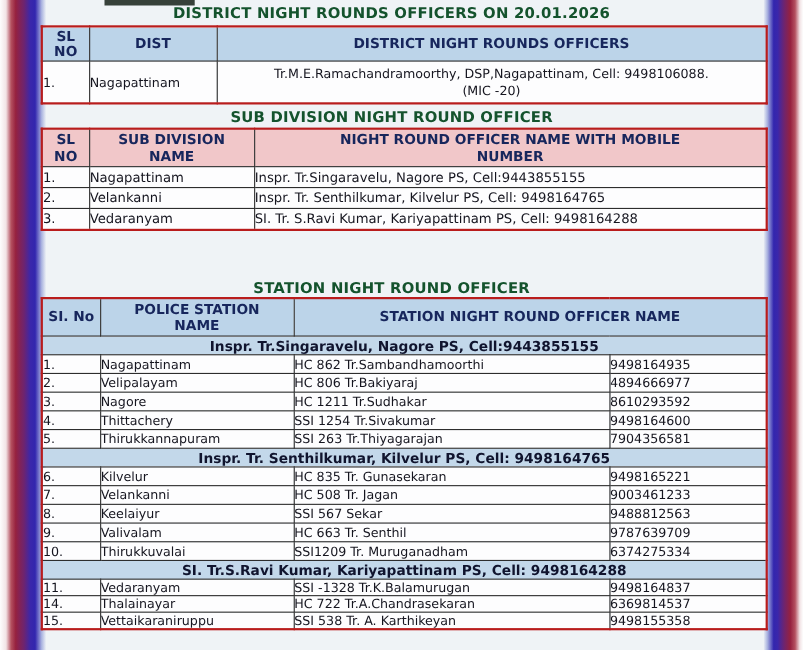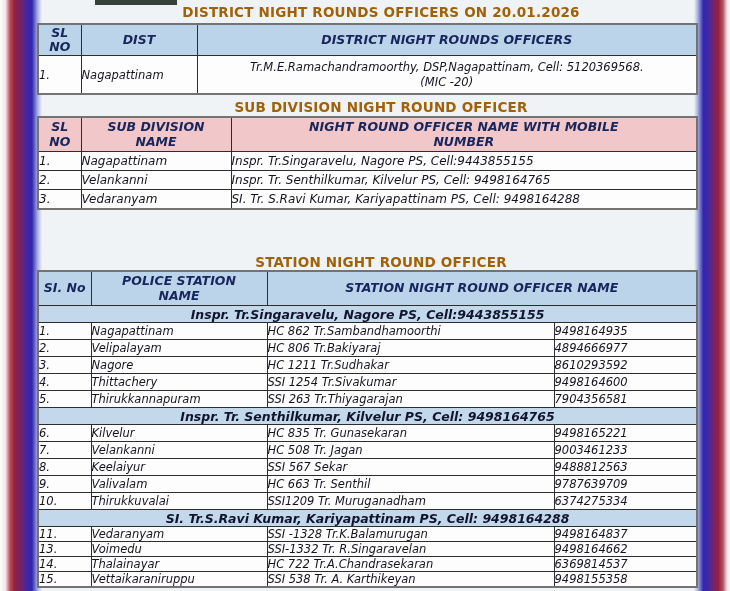--- a/index.html
+++ b/index.html
@@ -11,26 +11,26 @@
   .stripe-left{
     position:absolute;left:0;top:0;bottom:0;width:42px;
     background:linear-gradient(90deg,#fdfdfd 0%,#f2e3e5 13%,#b4505f 24%,#96213f 34%,#6d2470 52%,#3a27ab 66%,#3226ae 76%,#aab3e0 90%,rgba(239,243,246,0) 100%);
   }
   .stripe-right{
     position:absolute;right:0;top:0;bottom:0;width:36px;
     background:linear-gradient(90deg,rgba(239,243,246,0) 0%,#aab3e0 10%,#3226ae 26%,#3a27ab 36%,#6d2470 52%,#96213f 68%,#b4505f 80%,#f2e3e5 92%,#fdfdfd 100%);
   }
   .artifact{position:absolute;left:95px;top:0;width:82px;height:5px;background:#37413a;}
   .t-title{
-    position:absolute;left:56px;width:650px;text-align:center;
-    font-weight:bold;font-size:13.5px;color:#a16207;letter-spacing:0.2px;white-space:nowrap;
+    position:absolute;left:31px;width:650px;text-align:center;
+    font-weight:bold;font-size:13.5px;color:#14532d;letter-spacing:0.2px;white-space:nowrap;
   }
   table.doc{
     position:absolute;left:37px;width:659px;border-collapse:collapse;
-    border:2px solid #737373;table-layout:fixed;font-style:italic;
+    border:2px solid #b91c1c;table-layout:fixed;
   }
   table.doc th,table.doc td{
     border:1px solid #2d2d2d;overflow:hidden;white-space:nowrap;
     font-size:11.5px;vertical-align:middle;padding:0;
   }
   table.doc th{
     font-size:12.5px;font-weight:bold;color:#17265c;text-align:center;white-space:normal;
     line-height:1.15;
   }
   .hdr-blue th{background:#bcd4e9;}
@@ -77,21 +77,21 @@
     <tbody>
         <tr>
       <th>SL NO</th>
       <th>DIST</th>
       <th>DISTRICT NIGHT ROUNDS OFFICERS</th>
     </tr>
     <tr>
       <td class="c-sl">1.</td>
       <td class="c-name">Nagapattinam</td>
       <td class="c-center">
-        <span>Tr.M.E.Ramachandramoorthy, DSP,Nagapattinam, Cell: 5120369568.</span><br>
+        <span>Tr.M.E.Ramachandramoorthy, DSP,Nagapattinam, Cell: 9498106088.</span><br>
         <span>(MIC -20)</span>
       </td>
     </tr>
   </tbody>
     </table>
 
   <div class="t-title" style="top:99px;">SUB DIVISION NIGHT ROUND OFFICER</div>
   <table class="doc hdr-pink" id="table2" style="top:116px;">
     <colgroup>
         <col style="width:43px;">
@@ -208,26 +208,20 @@
     <tr class="band">
       <td colspan="4">SI. Tr.S.Ravi Kumar, Kariyapattinam PS, Cell: 9498164288</td>
     </tr>
     <tr class="g3">
       <td class="c-sl">11.</td>
       <td class="c-name">Vedaranyam</td>
       <td class="c-off">SSI -1328 Tr.K.Balamurugan</td>
       <td class="c-ph">9498164837</td>
     </tr>
     <tr class="g3">
-      <td class="c-sl">13.</td>
-      <td class="c-name">Voimedu</td>
-      <td class="c-off">SSI-1332 Tr. R.Singaravelan</td>
-      <td class="c-ph">9498164662</td>
-    </tr>
-    <tr class="g3">
       <td class="c-sl">14.</td>
       <td class="c-name">Thalainayar</td>
       <td class="c-off">HC 722 Tr.A.Chandrasekaran</td>
       <td class="c-ph">6369814537</td>
     </tr>
     <tr class="g3">
       <td class="c-sl">15.</td>
       <td class="c-name">Vettaikaraniruppu</td>
       <td class="c-off">SSI 538 Tr. A. Karthikeyan</td>
       <td class="c-ph">9498155358</td>

